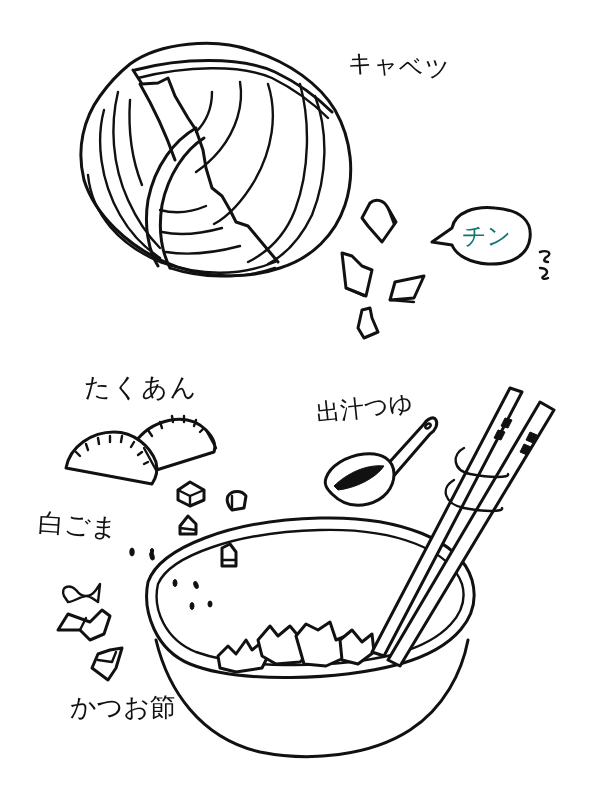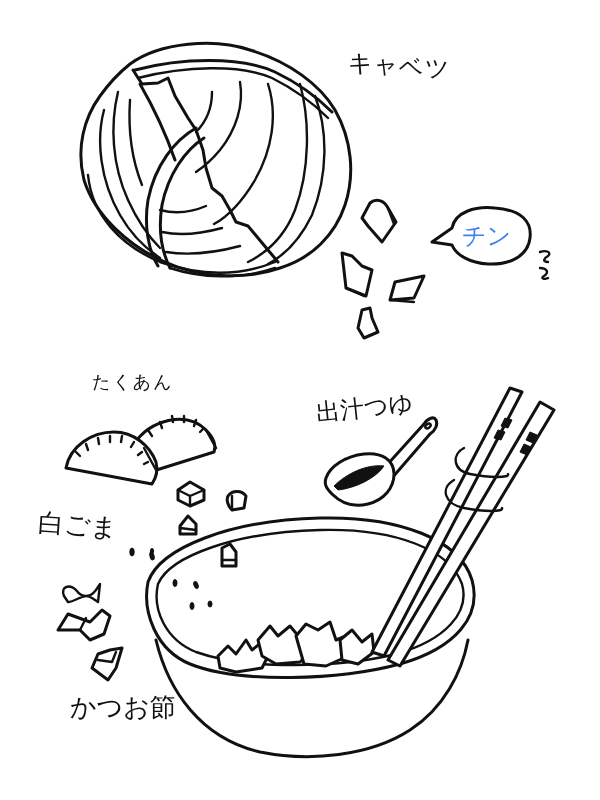--- a/index.html
+++ b/index.html
@@ -5,21 +5,21 @@
     html, body { margin:0; padding:0; background:#ffffff; }
     body { width:600px; height:800px; position:relative; overflow:hidden;
            font-family: "DejaVu Sans", sans-serif; }
     svg.art { position:absolute; left:0; top:0; }
     .ink { fill:none; stroke:#111; stroke-width:3; stroke-linecap:round; stroke-linejoin:round; }
     .ink-thin { fill:none; stroke:#111; stroke-width:2.4; stroke-linecap:round; stroke-linejoin:round; }
     .fillw { fill:#fff; stroke:#111; stroke-width:3; stroke-linejoin:round; }
     .solid { fill:#111; stroke:#111; stroke-width:1; }
     .label { position:absolute; color:#111; white-space:nowrap;
              font-family: "DejaVu Sans", sans-serif; font-weight:normal; }
-    .bubble-text { position:absolute; color:#3b82f6; font-size:26px; white-space:nowrap;
+    .bubble-text { position:absolute; color:#0f766e; font-size:26px; white-space:nowrap;
              font-family: "DejaVu Sans", sans-serif; }
   </style>
 </head>
 <body>
 
 <svg class="art" width="600" height="800" viewBox="0 0 600 800">
 
   <g>
 
     <path class="ink" d="M130,64 C160,42 215,38 250,50 C290,62 320,85 335,110 C352,140 355,175 345,205 C335,235 312,258 280,268 C245,280 200,278 165,262 C128,246 95,215 84,180 C76,148 84,118 100,96 C110,82 120,72 130,64 Z"></path>
@@ -163,19 +163,19 @@
     <path class="ink-thin" d="M80,630 L86,618"></path>
     <path class="fillw" d="M92,668 L98,654 L110,650 L122,648 L116,668 L108,680 Z"></path>
     <path class="ink-thin" d="M98,660 L112,662 L116,652"></path>
   </g>
 </svg>
 
 <div class="label" style="left:348px; top:50px; font-size:24px; letter-spacing:1px; transform:rotate(4deg);">キャベツ</div>
 
 <div class="bubble-text" style="left:462px; top:220px; font-size:24px;">チン</div>
 
-<div class="label" style="left:92px; top:370px; font-size:18px; letter-spacing:2px;">たくあん</div>
+<div class="label" style="left:84px; top:370px; font-size:26px; letter-spacing:2px;">たくあん</div>
 
 <div class="label" style="left:316px; top:392px; font-size:24px; transform:rotate(-6deg);">出汁つゆ</div>
 
 <div class="label" style="left:38px; top:508px; font-size:26px; transform:rotate(4deg);">白ごま</div>
 
 <div class="label" style="left:38px; top:690px; font-size:26px;margin-left:32px;">かつお節</div>
 
 </body></html>

